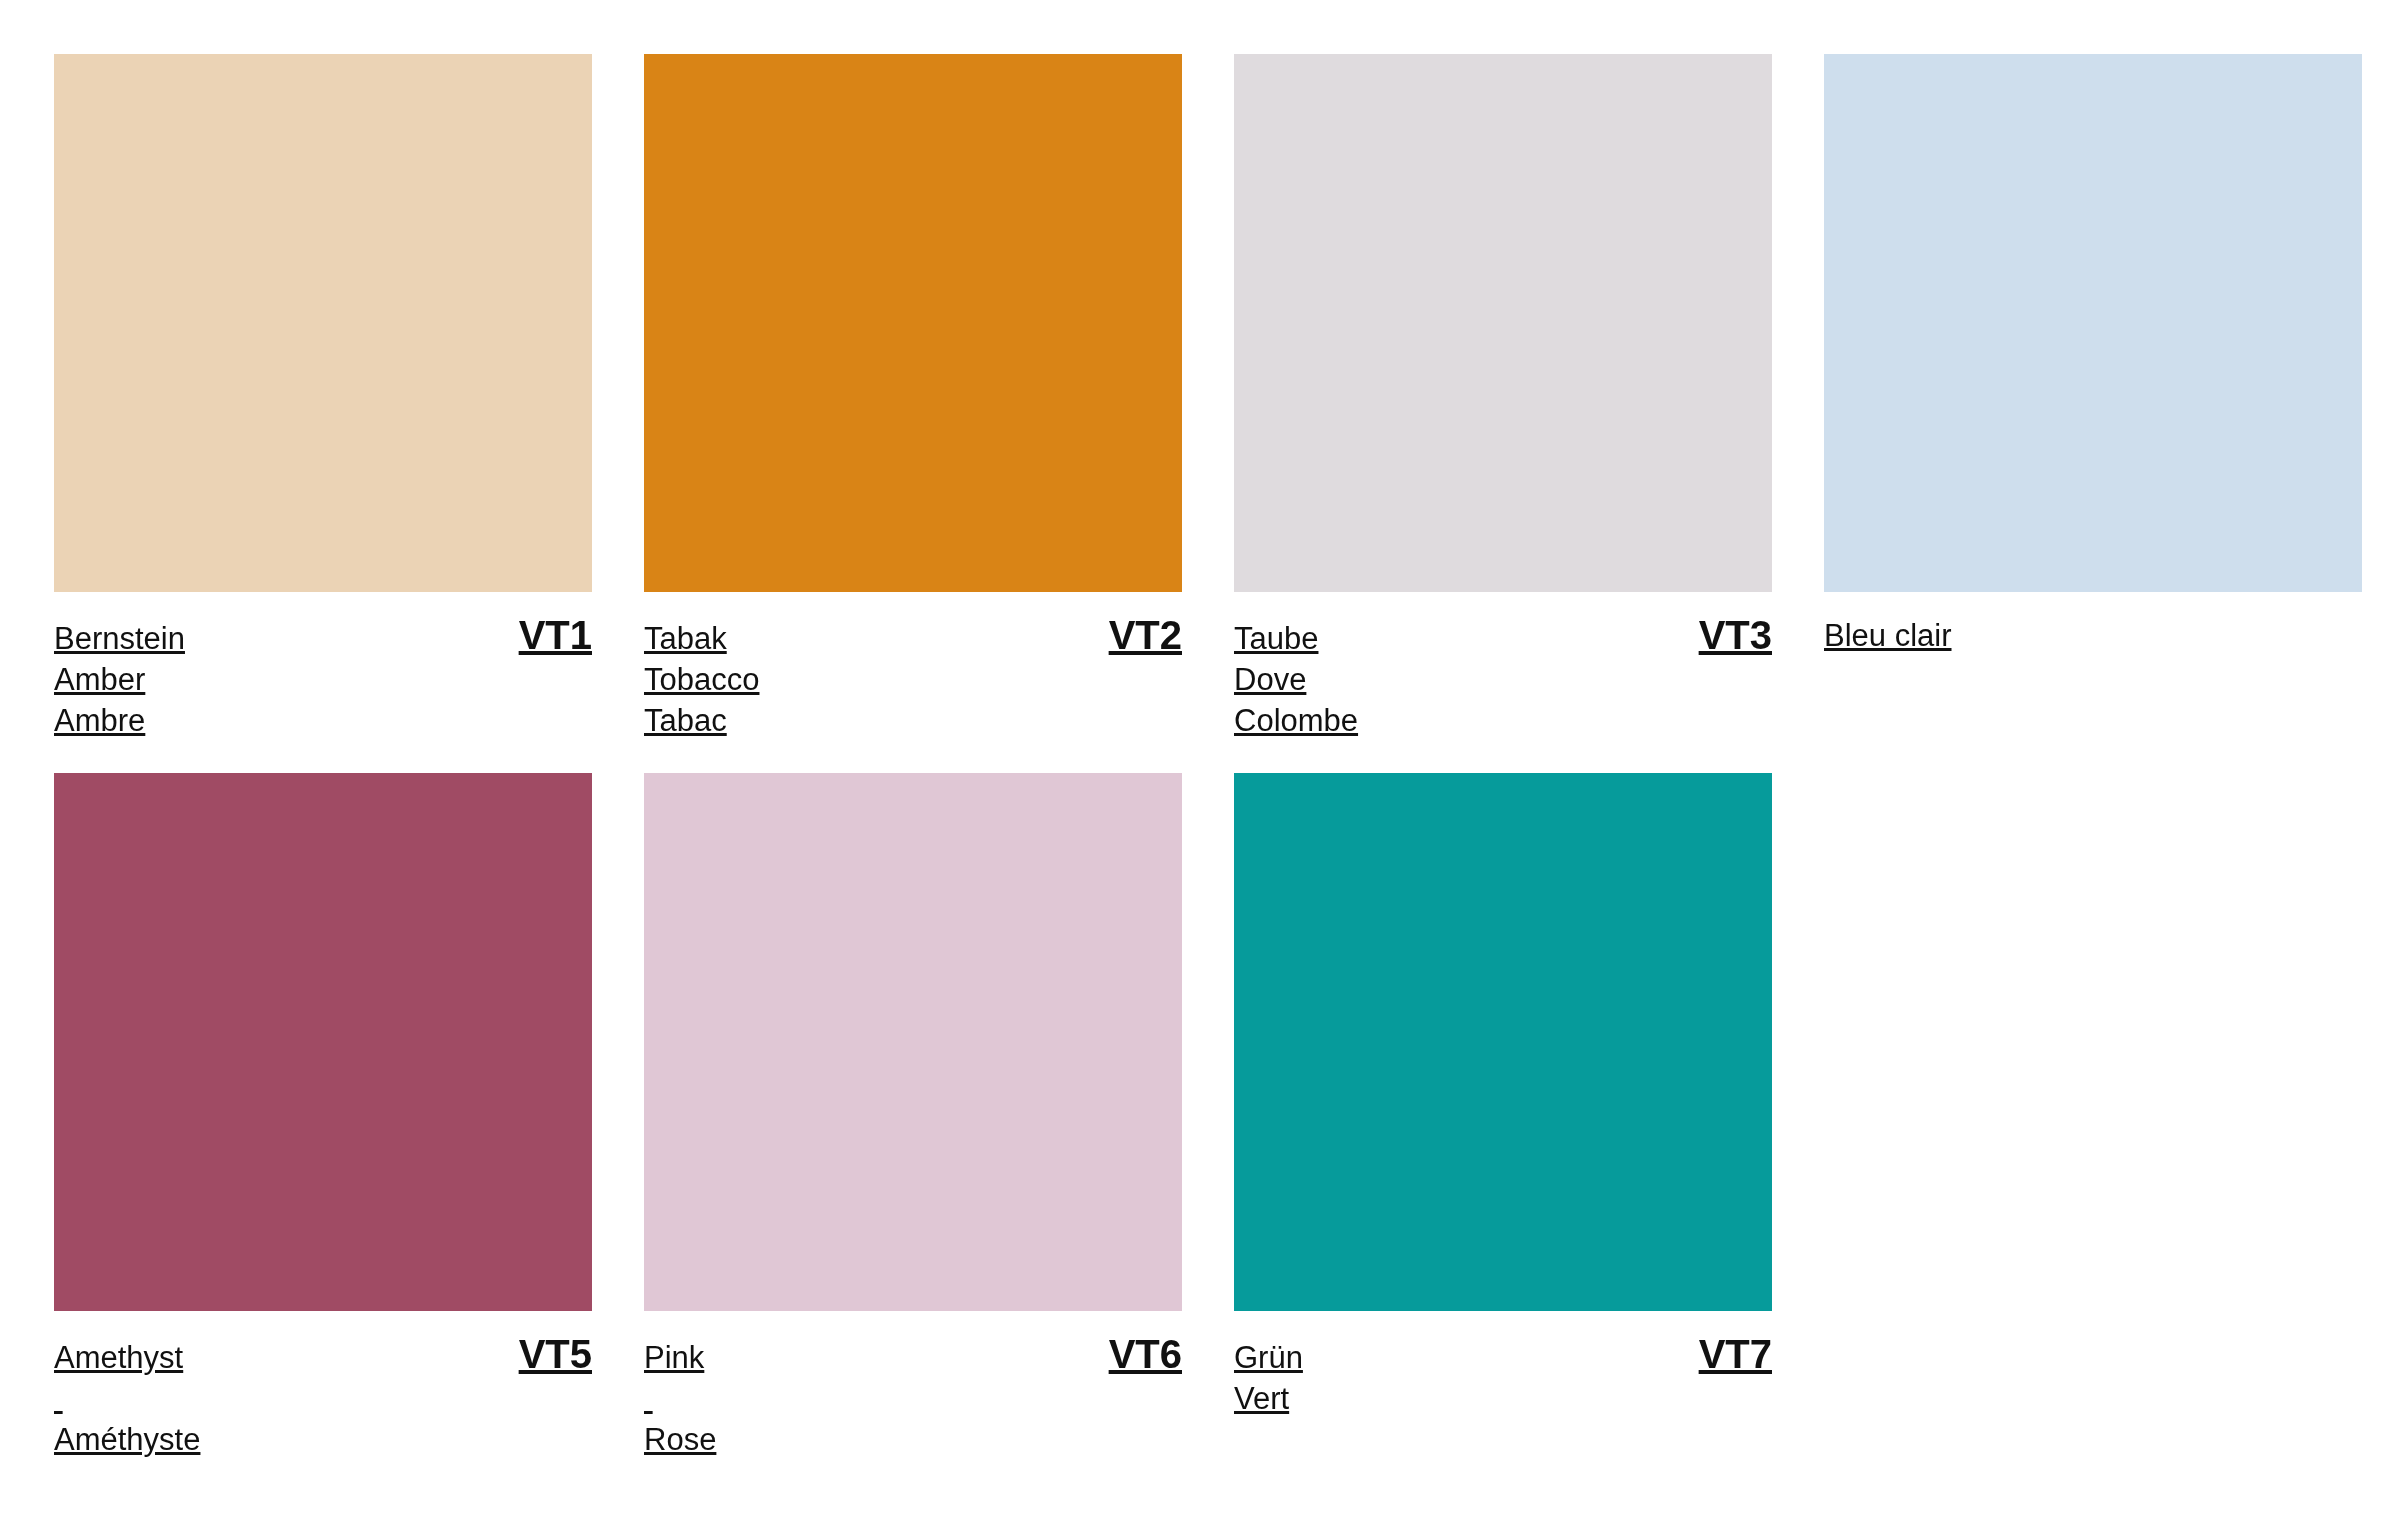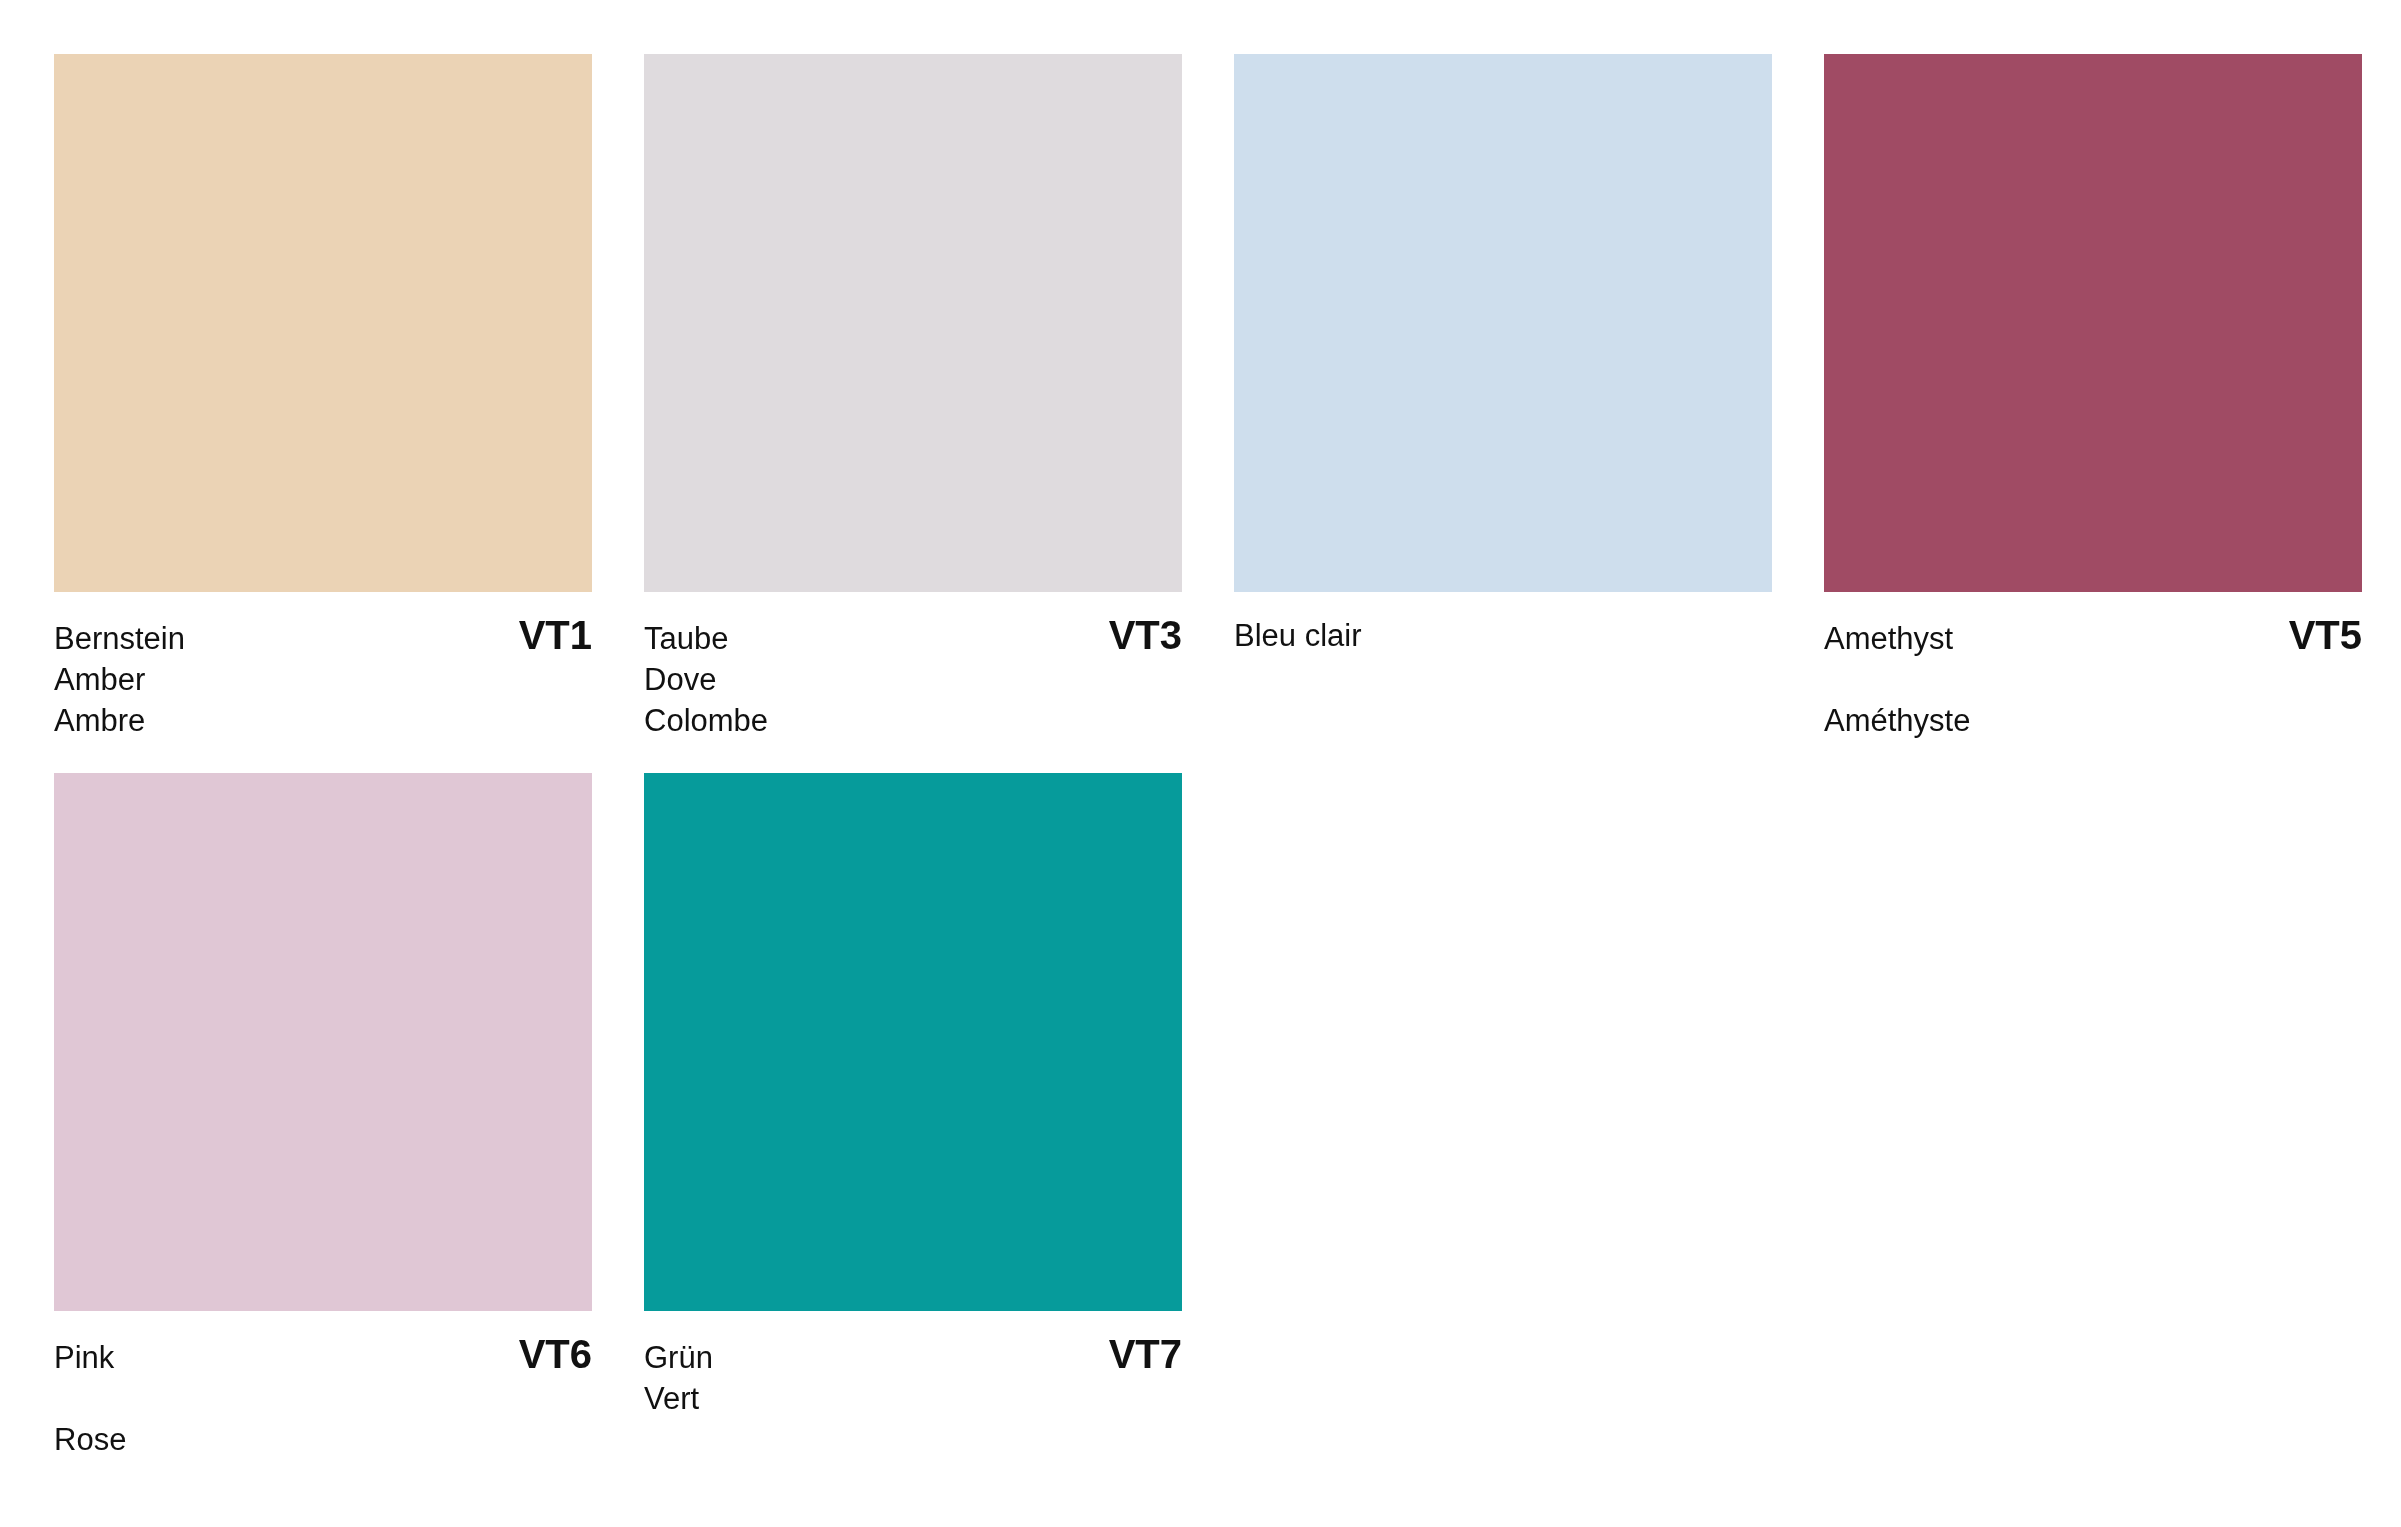--- a/index.html
+++ b/index.html
@@ -22,20 +22,21 @@
     box-sizing: border-box;
     padding: 54px 0 0 54px;
   }
 
   .swatch-grid {
     display: grid;
     grid-template-columns: repeat(4, 538px);
     grid-template-rows: auto auto;
     column-gap: 52px;
     row-gap: 32px;
+    text-decoration: underline;
   }
 
   .swatch-card {
     width: 538px;
     display: block;
   }
 
   .swatch-chip {
     width: 538px;
     height: 538px;
@@ -99,20 +100,31 @@
       <div class="swatch-info">
         <div class="swatch-nameline">
           <span class="swatch-name-de">Bernstein</span>
           <span class="swatch-code">VT1</span>
         </div>
         <div class="swatch-name-en">Amber</div>
         <div class="swatch-name-fr">Ambre</div>
       </div>
     </div>
 
+    <div class="swatch-card">
+      <div class="swatch-chip" style="background-color: rgb(217, 132, 22);"></div>
+      <div class="swatch-info">
+        <div class="swatch-nameline">
+          <span class="swatch-name-de">Tabak</span>
+          <span class="swatch-code">VT2</span>
+        </div>
+        <div class="swatch-name-en">Tobacco</div>
+        <div class="swatch-name-fr">Tabac</div>
+      </div>
+    </div>
 
     <div class="swatch-card">
       <div class="swatch-chip" style="background-color: rgb(223, 219, 222);"></div>
       <div class="swatch-info">
         <div class="swatch-nameline">
           <span class="swatch-name-de">Taube</span>
           <span class="swatch-code">VT3</span>
         </div>
         <div class="swatch-name-en">Dove</div>
         <div class="swatch-name-fr">Colombe</div>

